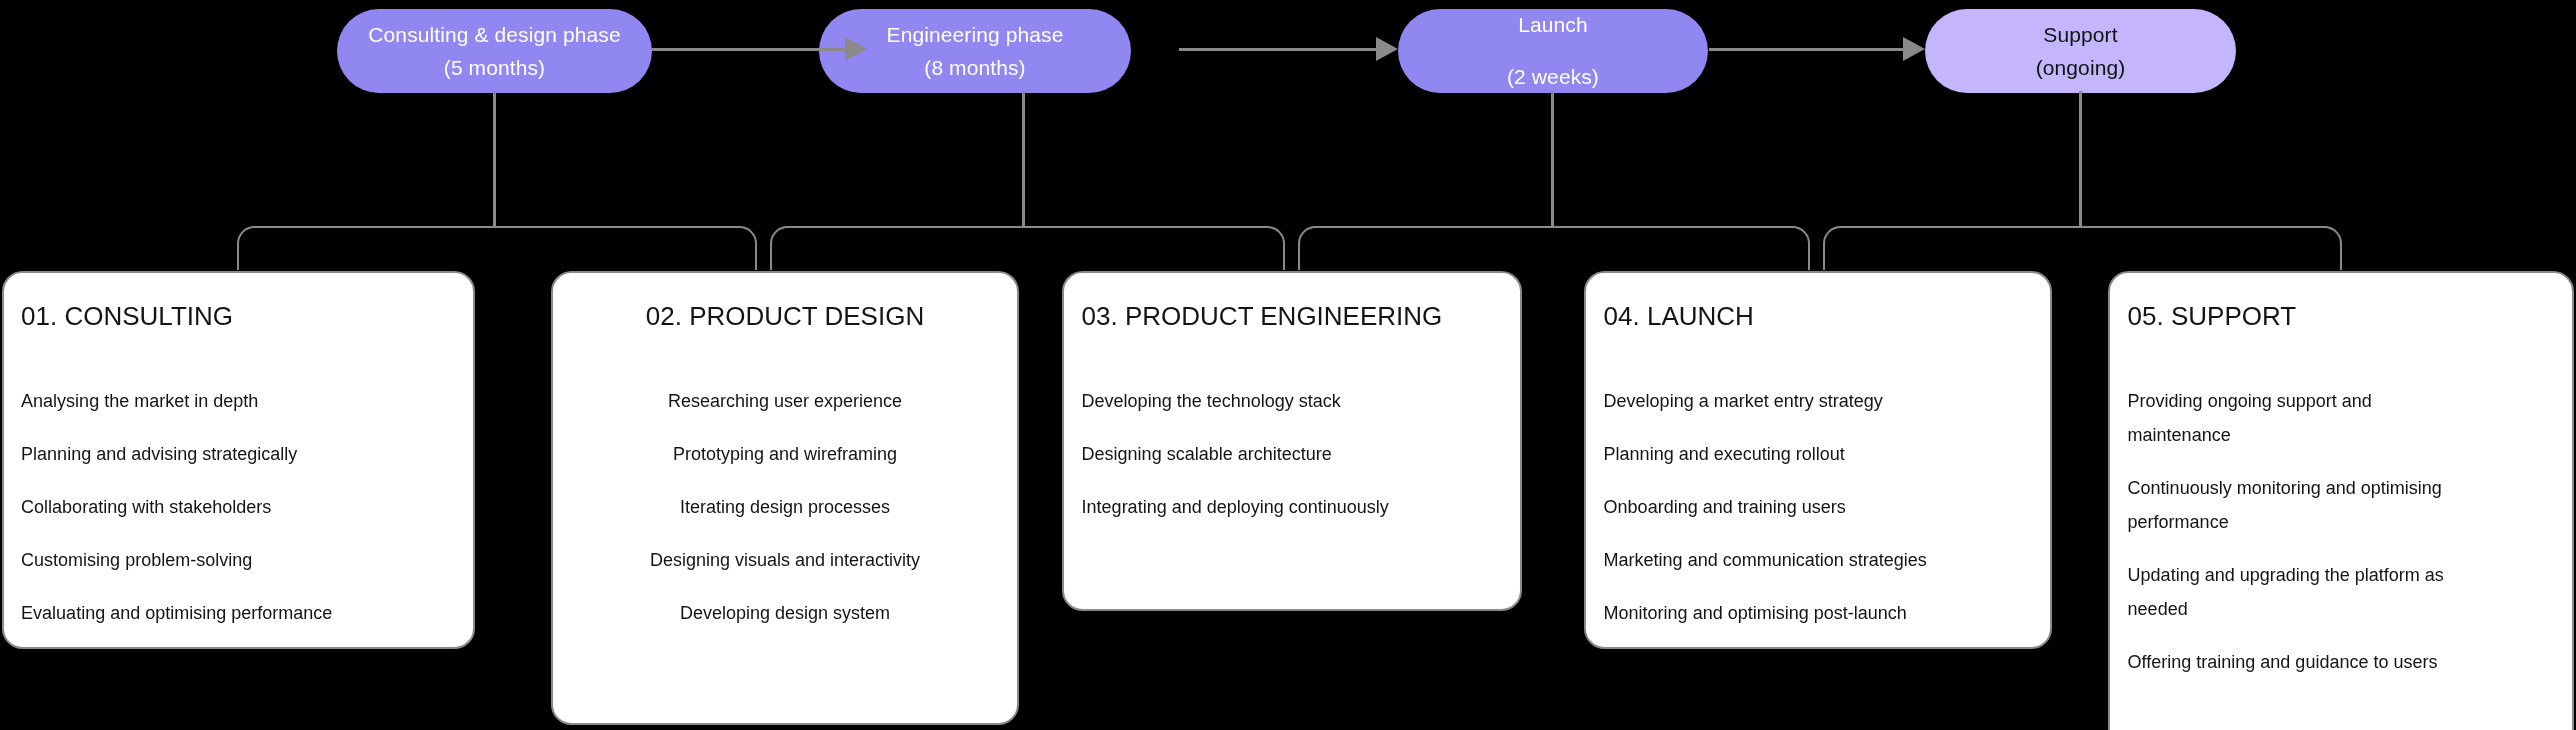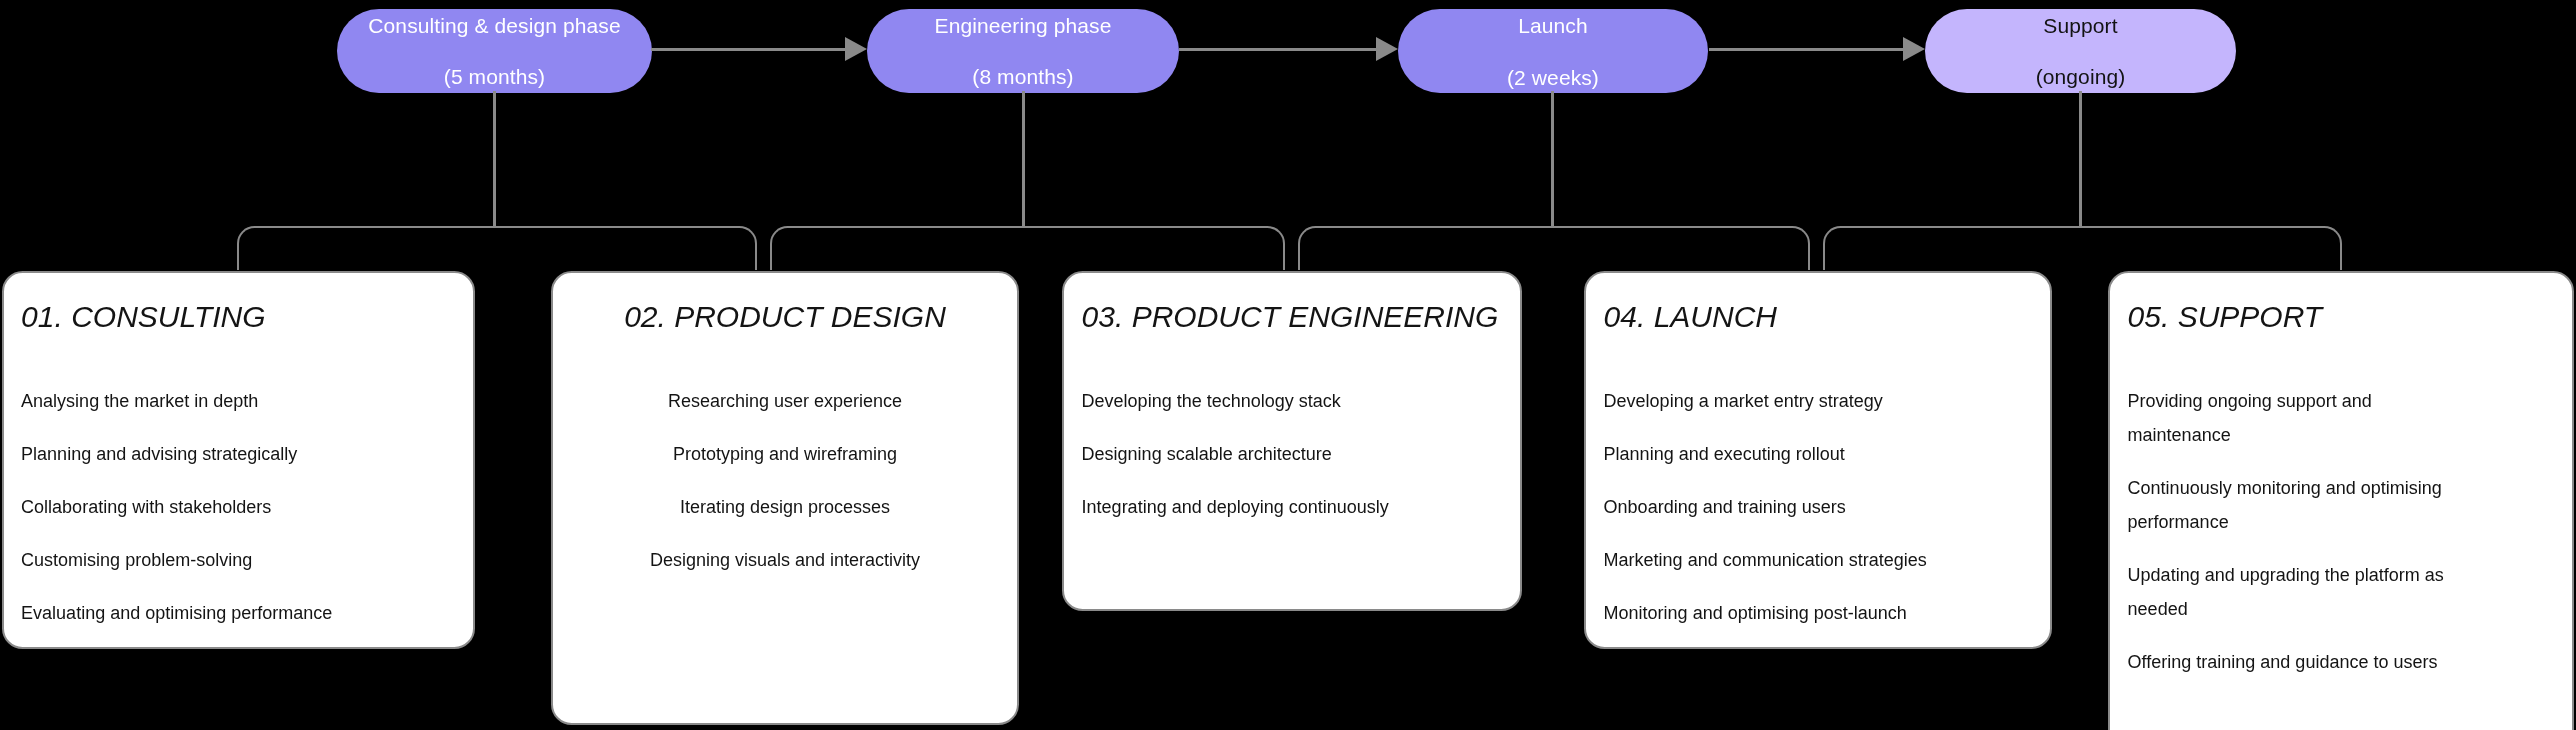--- a/index.html
+++ b/index.html
@@ -17,21 +17,21 @@
   .pill {
     position: absolute;
     top: 8.8px;
     height: 84px;
     border-radius: 42px;
     background: #9087f1;
     color: #ffffff;
     display: flex;
     flex-direction: column;
     align-items: center;
-    justify-content: space-between;
+    justify-content: center;
     text-align: center;
     font-size: 21px;
     line-height: 33px;
     letter-spacing: 0.1px;
   }
   .pill--support { background: #c4b5fd; color: #131313; }
 
   
   .arrow-line {
     position: absolute;
@@ -74,45 +74,44 @@
     position: absolute;
     top: 271px;
     background: #ffffff;
     border: 2.2px solid #8a8a8a;
     border-radius: 20.6px;
     color: #141414;
     padding: 25px 17.6px 0 17.6px;
     overflow: hidden;
   }
   .card-title {
-    font-size: 30px;
+    font-size: 26px;
     font-weight: 500;
     line-height: 37px;
     margin-bottom: 49px;
     white-space: nowrap;
-    font-style: italic;
   }
   .card-items { list-style: none; }
   .card-items li {
     font-size: 18px;
     line-height: 34px;
     margin-bottom: 19px;
     white-space: pre-line;
   }
 </style>
 </head>
 <body>
 
 <div id="stage">
 
   <div class="pill" style="left:337px;width:315px;">
     <div>Consulting &amp; design phase</div>
     <div>(5 months)</div>
   </div>
-  <div class="pill" style="left:867px;width:312px;">
+  <div class="pill" style="left:819px;width:312px;">
     <div>Engineering phase</div>
     <div>(8 months)</div>
   </div>
   <div class="pill" style="left:1398px;width:310px;gap:19px;">
     <div>Launch</div>
     <div>(2 weeks)</div>
   </div>
   <div class="pill pill--support" style="left:1925px;width:311px;">
     <div>Support</div>
     <div>(ongoing)</div>
@@ -146,20 +145,21 @@
     </ul>
   </div>
 
   <div class="card" style="left:551px;width:468px;height:454px;text-align:center;">
     <div class="card-title">02. PRODUCT DESIGN</div>
     <ul class="card-items">
       <li>Researching user experience</li>
       <li>Prototyping and wireframing</li>
       <li>Iterating design processes</li>
       <li>Designing visuals and interactivity</li>
+      <li>Developing design system</li>
     </ul>
   </div>
 
   <div class="card" style="left:1062px;width:460px;height:340px;">
     <div class="card-title">03. PRODUCT ENGINEERING</div>
     <ul class="card-items">
       <li>Developing the technology stack</li>
       <li>Designing scalable architecture</li>
       <li>Integrating and deploying continuously</li>
     </ul>

